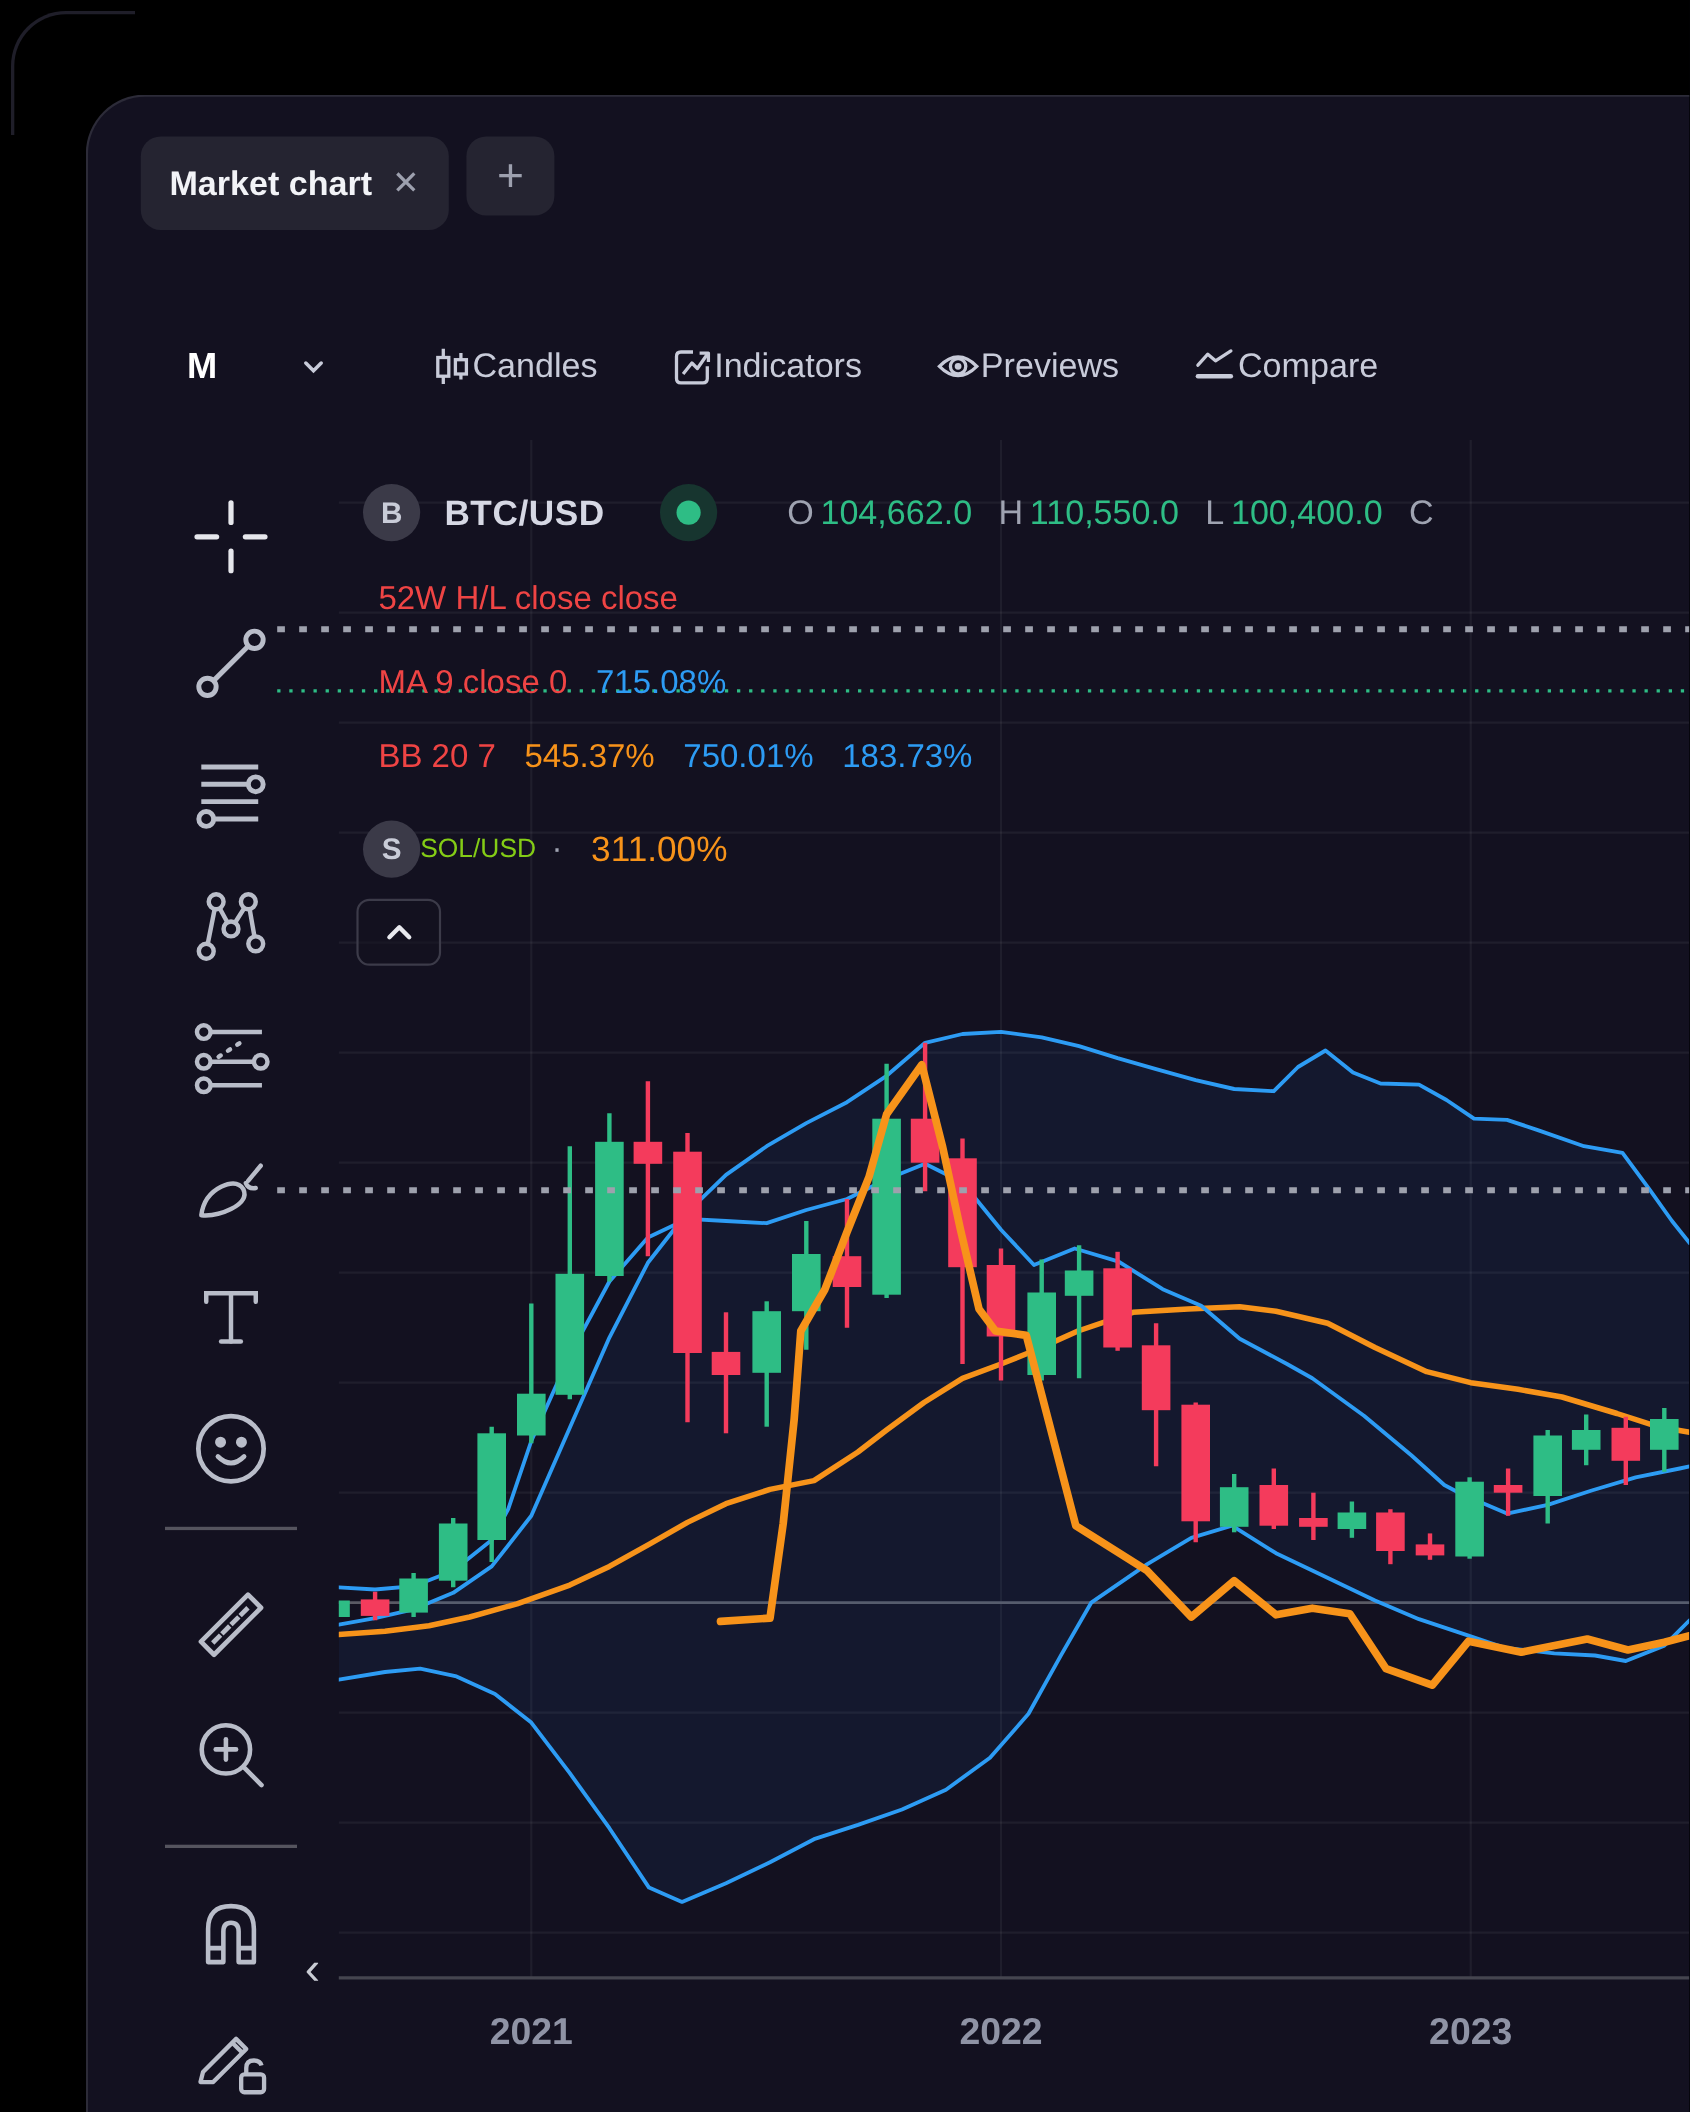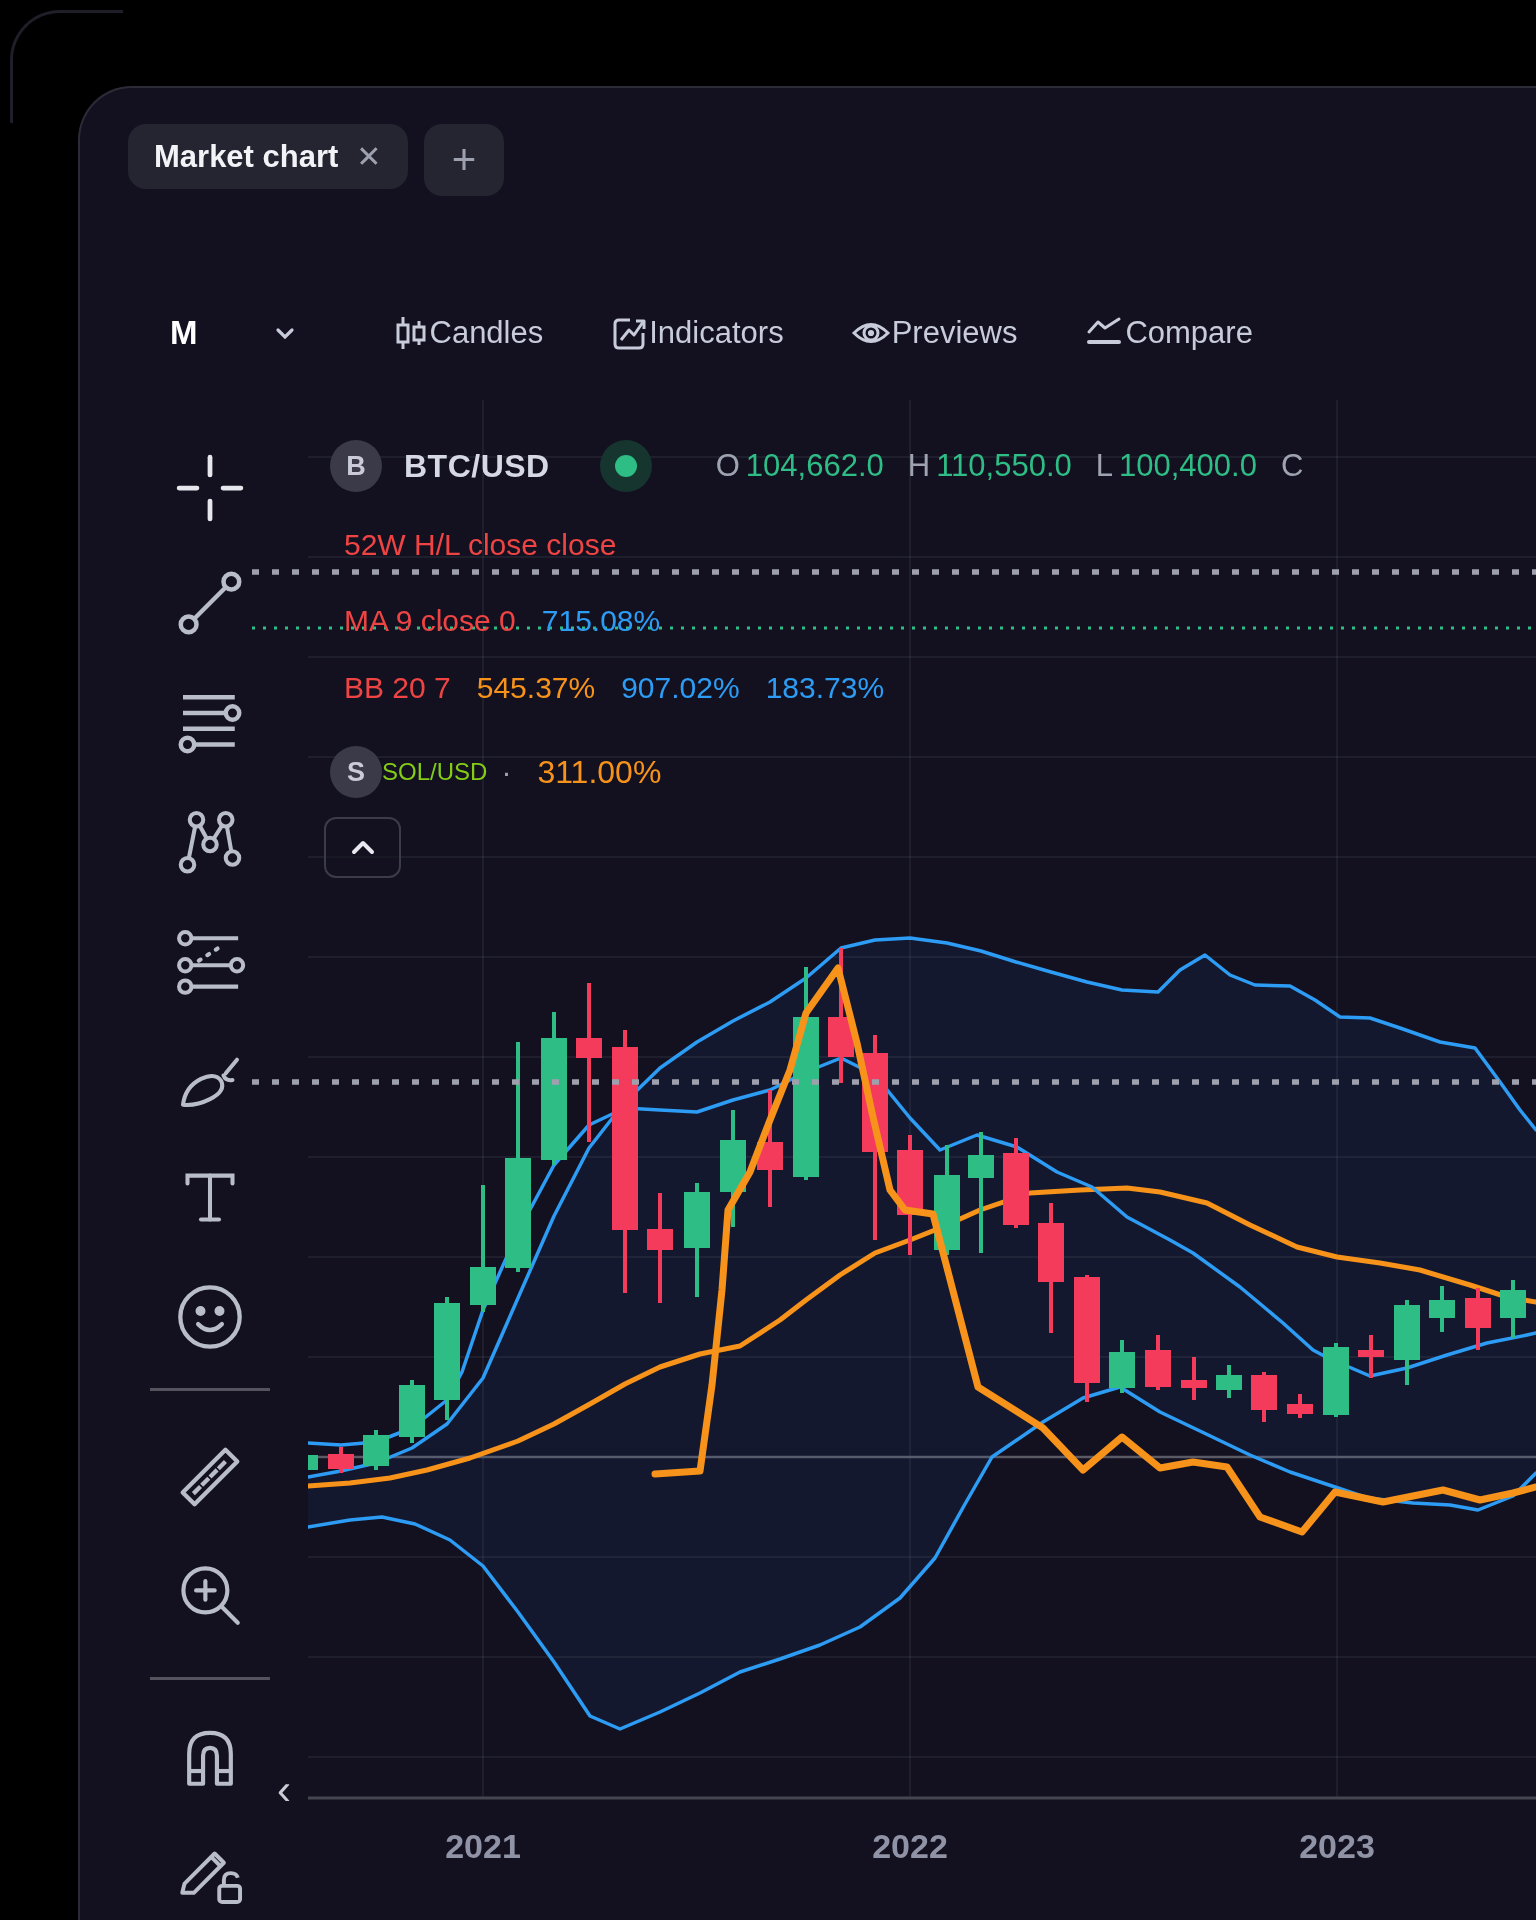--- a/index.html
+++ b/index.html
@@ -4,21 +4,21 @@
 <style>
   html,body{margin:0;padding:0;background:#000;}
   #stage{position:relative;width:1536px;height:1920px;background:#000;overflow:hidden;
          font-family:"Liberation Sans",sans-serif;-webkit-font-smoothing:antialiased;}
   .outer-corner{position:absolute;left:10px;top:10px;width:110px;height:110px;
     border-top-left-radius:50px;border-top:3px solid #1f1e29;border-left:3px solid #1f1e29;}
   .device{position:absolute;left:78px;top:86px;width:1458px;height:1834px;
     background:#131120;border-top-left-radius:54px;
     border-top:2px solid #2c2b38;border-left:2px solid #2c2b38;}
   
-  .tab{position:absolute;left:128px;top:124px;height:65px;padding:0 26px;border-radius:18px;
+  .tab{position:absolute;left:128px;top:124px;height:85px;padding:0 26px;border-radius:18px;
     background:#252431;display:flex;align-items:center;gap:18px;}
   .tab-title{color:#f2f3f7;font-size:31px;font-weight:bold;}
   .tab-close{color:#9da0ae;font-size:30px;line-height:1;cursor:pointer;}
   .addtab{position:absolute;left:424px;top:124px;width:80px;height:72px;border-radius:18px;
     background:#252431;display:flex;align-items:center;justify-content:center;
     color:#9da0ae;font-size:42px;font-weight:300;}
   
   .toolbar{position:absolute;left:170px;top:303px;height:60px;display:flex;align-items:center;color:#c8cbd9;}
   .tf{color:#fff;font-size:33px;font-weight:bold;margin-right:72px;}
   .tb-chev{margin-right:92px;display:flex;align-items:center;}
@@ -314,21 +314,21 @@
   </div>
 
   <div class="lgrow" style="left:344px;top:604px;">
     <span class="ind-name">MA 9 close 0</span>
     <span class="ind-val" style="color:#2d9cf4;">715.08%</span>
   </div>
 
   <div class="lgrow" style="left:344px;top:671px;">
     <span class="ind-name">BB 20 7</span>
     <span class="ind-val" style="color:#f7931a;">545.37%</span>
-    <span class="ind-val" style="color:#2d9cf4;">907.02%</span>
+    <span class="ind-val" style="color:#2d9cf4;">750.01%</span>
     <span class="ind-val" style="color:#2d9cf4;">183.73%</span>
   </div>
 
   <div class="lgrow" style="left:330px;top:746px;height:52px;">
     <span class="badge">S</span>
     <span class="ind-name" style="font-size:24px;color:#84cc16;">SOL/USD</span>
     <span style="margin-left:14px;color:#9fa3b1;">·</span>
     <span class="ind-val" style="color:#f7931a;font-size:32px;">311.00%</span>
   </div>
 

